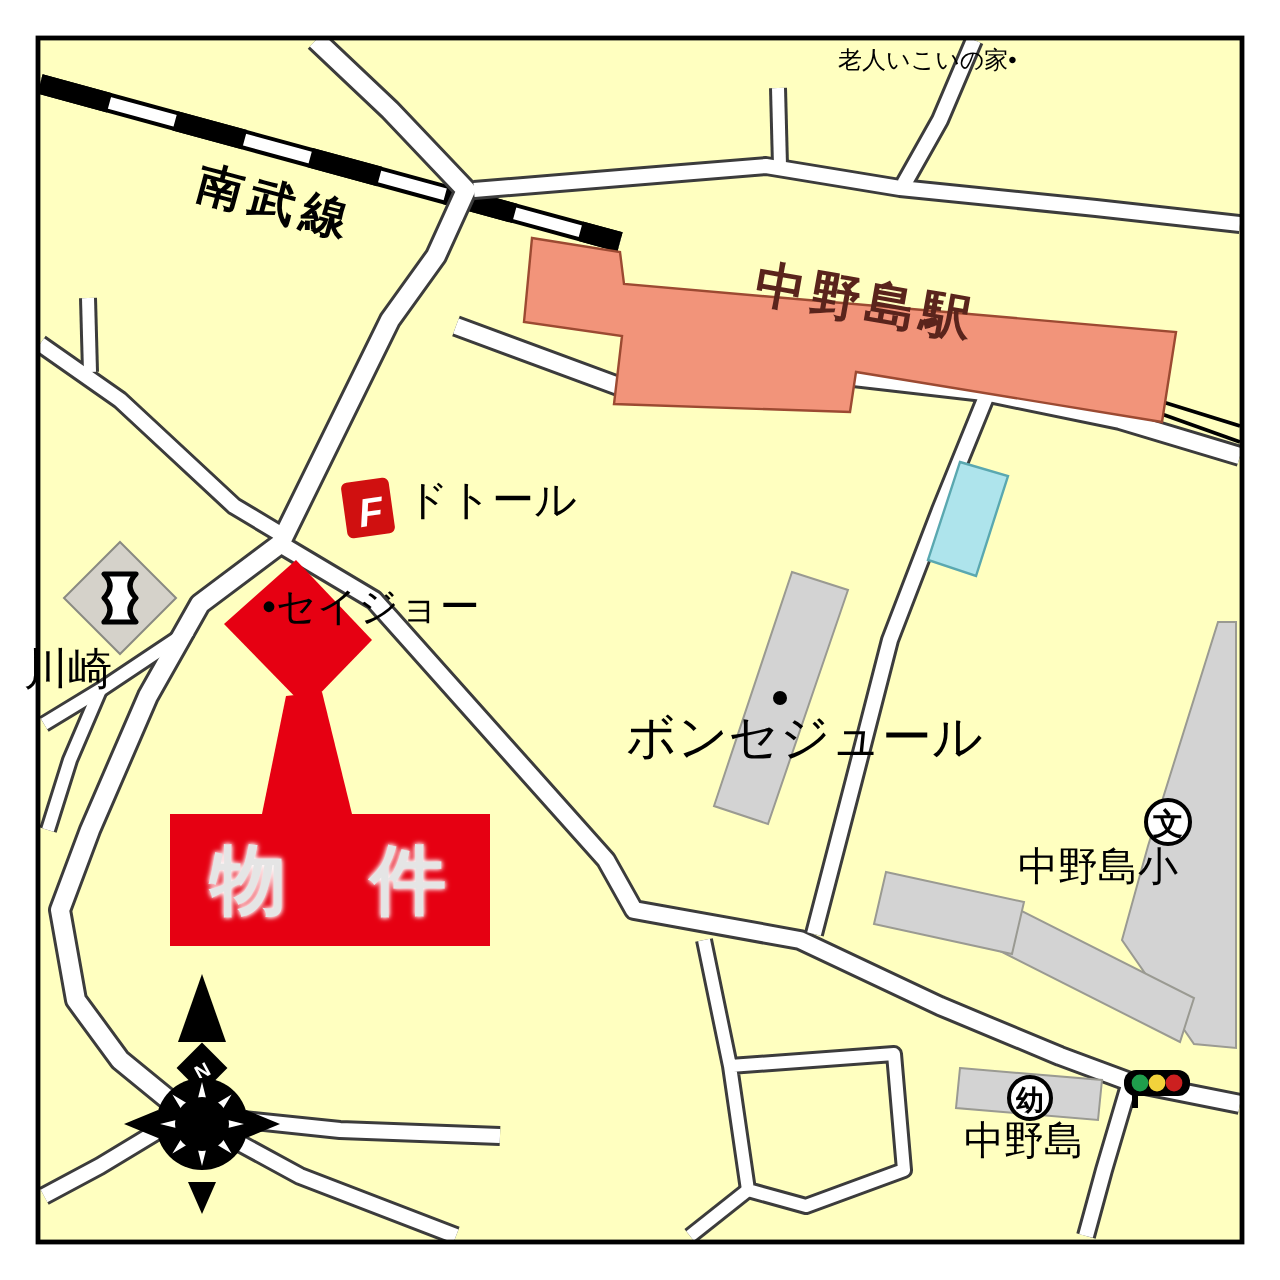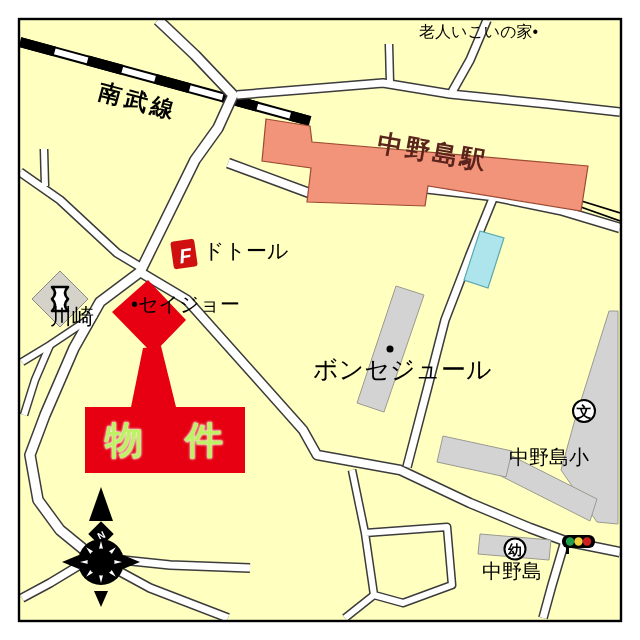--- a/index.html
+++ b/index.html
@@ -2,29 +2,29 @@
 <html><head>
 <meta charset="utf-8">
 <style>
   html,body{margin:0;padding:0;background:#ffffff;}
   .stage{position:relative;width:640px;height:640px;font-family:"Liberation Sans","DejaVu Sans",sans-serif;overflow:hidden;background:#fff;}
   .stage svg{position:absolute;left:0;top:0;}
   .lbl{position:absolute;white-space:nowrap;color:#000;line-height:1;}
   .lbl.rot{transform-origin:left top;}
   #railway-label{left:102px;top:80px;font-size:23px;font-weight:bold;letter-spacing:4px;transform:rotate(15deg);}
   #station-label{left:380px;top:130px;font-size:25px;font-weight:bold;letter-spacing:3px;color:#5A241C;transform:rotate(10deg);}
-  #elder-house-label{left:419px;top:24px;font-size:16px;}
+  #elder-house-label{left:419px;top:24px;font-size:12px;}
   #doutor-label{left:203px;top:240px;font-size:21px;}
   #seijo-label{left:131px;top:294px;font-size:20px;}
-  #kawasaki-label{left:12px;top:306px;font-size:22px;margin-left:38px;}
+  #kawasaki-label{left:12px;top:324px;font-size:22px;}
   #bonsejour-label{left:313px;top:357px;font-size:25px;}
-  #school-label{left:509px;top:447px;font-size:20px;}
+  #school-label{left:509px;top:424px;font-size:20px;}
   #nakanoshima-label{left:482px;top:561px;font-size:20px;}
   #property-box{position:absolute;left:85px;top:407px;width:160px;height:66px;background:#E60012;display:flex;align-items:center;justify-content:center;}
-  #property-box span{color:#bef264;font-size:38px;font-weight:bold;letter-spacing:2px;text-shadow:0 0 2px #fff,0 0 3px #fff;}
+  #property-box span{color:#e5e5e5;font-size:38px;font-weight:bold;letter-spacing:2px;text-shadow:0 0 2px #fff,0 0 3px #fff;}
 </style>
 </head>
 <body>
 
 <div class="stage">
 
 <svg width="640" height="640" viewBox="0 0 640 640">
   <defs>
     <clipPath id="mapclip">
           <rect x="20" y="20" width="600" height="600"></rect>

